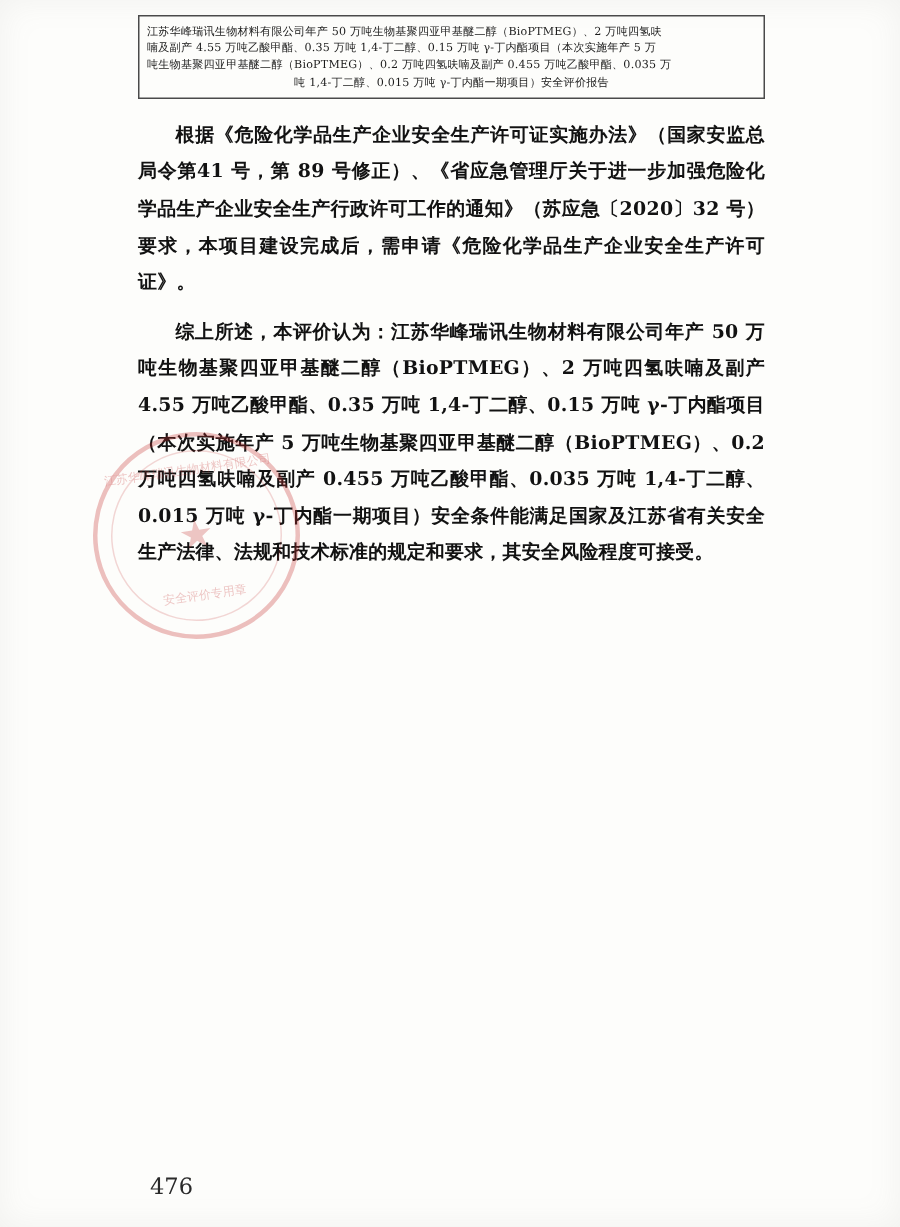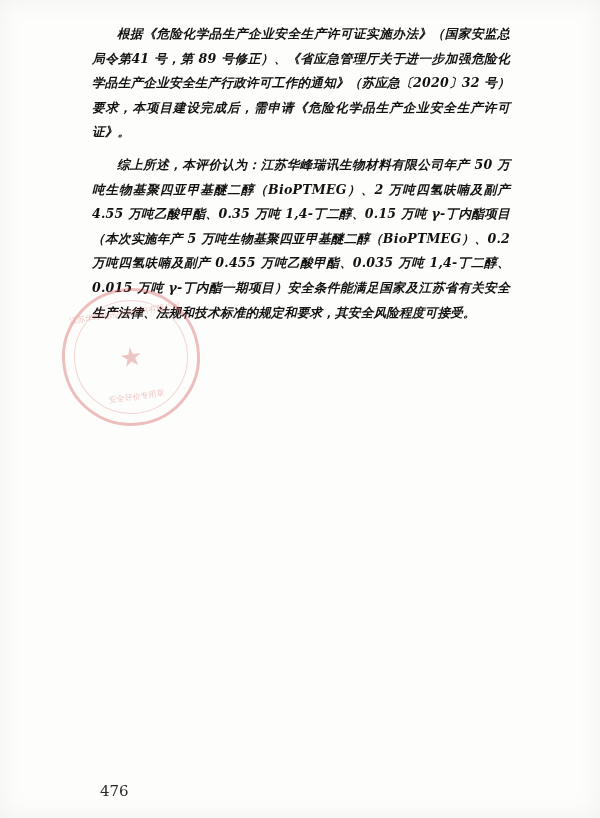--- a/index.html
+++ b/index.html
@@ -50,21 +50,20 @@
     text-align: justify;
     color: #1b1b1b;
     letter-spacing: 0.15px;
   }
   .header-box p.last {
     text-align: center;
   }
   
   .body-text {
     margin-top: 12px;
-    font-style: italic;
   }
   .para {
     margin: 0 0 1px 0;
     font-size: 12.6px;
     line-height: 24.6px;
     text-align: justify;
     text-justify: inter-ideograph;
     color: #121212;
     letter-spacing: 0.2px;
     font-weight: 600;
@@ -132,20 +131,26 @@
     font-family: "DejaVu Serif", serif;
   }
 </style>
 </head>
 <body>
 
 <div class="page">
 
   <div class="content">
 
+    <div class="header-box">
+      <p>江苏华峰瑞讯生物材料有限公司年产 50 万吨生物基聚四亚甲基醚二醇（BioPTMEG）、2 万吨四氢呋</p>
+      <p>喃及副产 4.55 万吨乙酸甲酯、0.35 万吨 1,4-丁二醇、0.15 万吨 γ-丁内酯项目（本次实施年产 5 万</p>
+      <p>吨生物基聚四亚甲基醚二醇（BioPTMEG）、0.2 万吨四氢呋喃及副产 0.455 万吨乙酸甲酯、0.035 万</p>
+      <p class="last">吨 1,4-丁二醇、0.015 万吨 γ-丁内酯一期项目）安全评价报告</p>
+    </div>
 
     <div class="body-text">
       <p class="para indent">根据《危险化学品生产企业安全生产许可证实施办法》（国家安监总局令第41 号，第 89 号修正）、《省应急管理厅关于进一步加强危险化学品生产企业安全生产行政许可工作的通知》（苏应急〔2020〕32 号）要求，本项目建设完成后，需申请《危险化学品生产企业安全生产许可证》。</p>
       <p class="para indent para2">综上所述，本评价认为：江苏华峰瑞讯生物材料有限公司年产 50 万吨生物基聚四亚甲基醚二醇（BioPTMEG）、2 万吨四氢呋喃及副产 4.55 万吨乙酸甲酯、0.35 万吨 1,4-丁二醇、0.15 万吨 γ-丁内酯项目（本次实施年产 5 万吨生物基聚四亚甲基醚二醇（BioPTMEG）、0.2 万吨四氢呋喃及副产 0.455 万吨乙酸甲酯、0.035 万吨 1,4-丁二醇、0.015 万吨 γ-丁内酯一期项目）安全条件能满足国家及江苏省有关安全生产法律、法规和技术标准的规定和要求，其安全风险程度可接受。</p>
     </div>
 
   </div>
 
   <div class="seal">
     <div class="seal-inner"></div>

